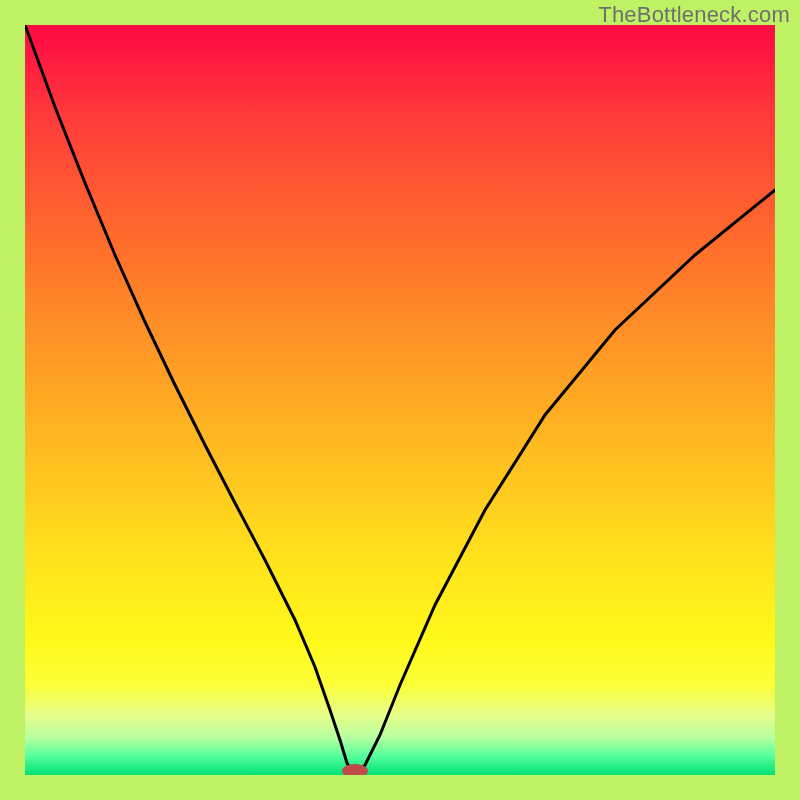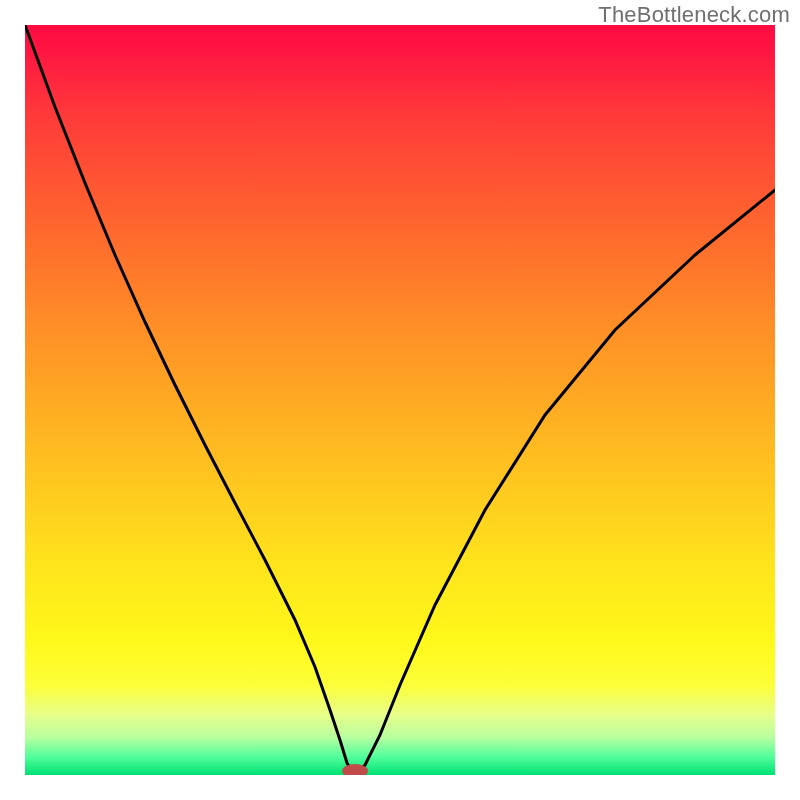--- a/index.html
+++ b/index.html
@@ -10,21 +10,21 @@
     background: #000;
     overflow: hidden;
     font-family: Arial, Helvetica, sans-serif;
   }
   .frame {
     position: absolute;
     left: 0;
     top: 0;
     width: 800px;
     height: 800px;
-    background: #ffffff;
+    background: #bef264;
   }
   .plot-area {
     position: absolute;
     left: 25px;
     top: 25px;
     width: 750px;
     height: 750px;
     overflow: hidden;
   }
   .gradient-fill {

